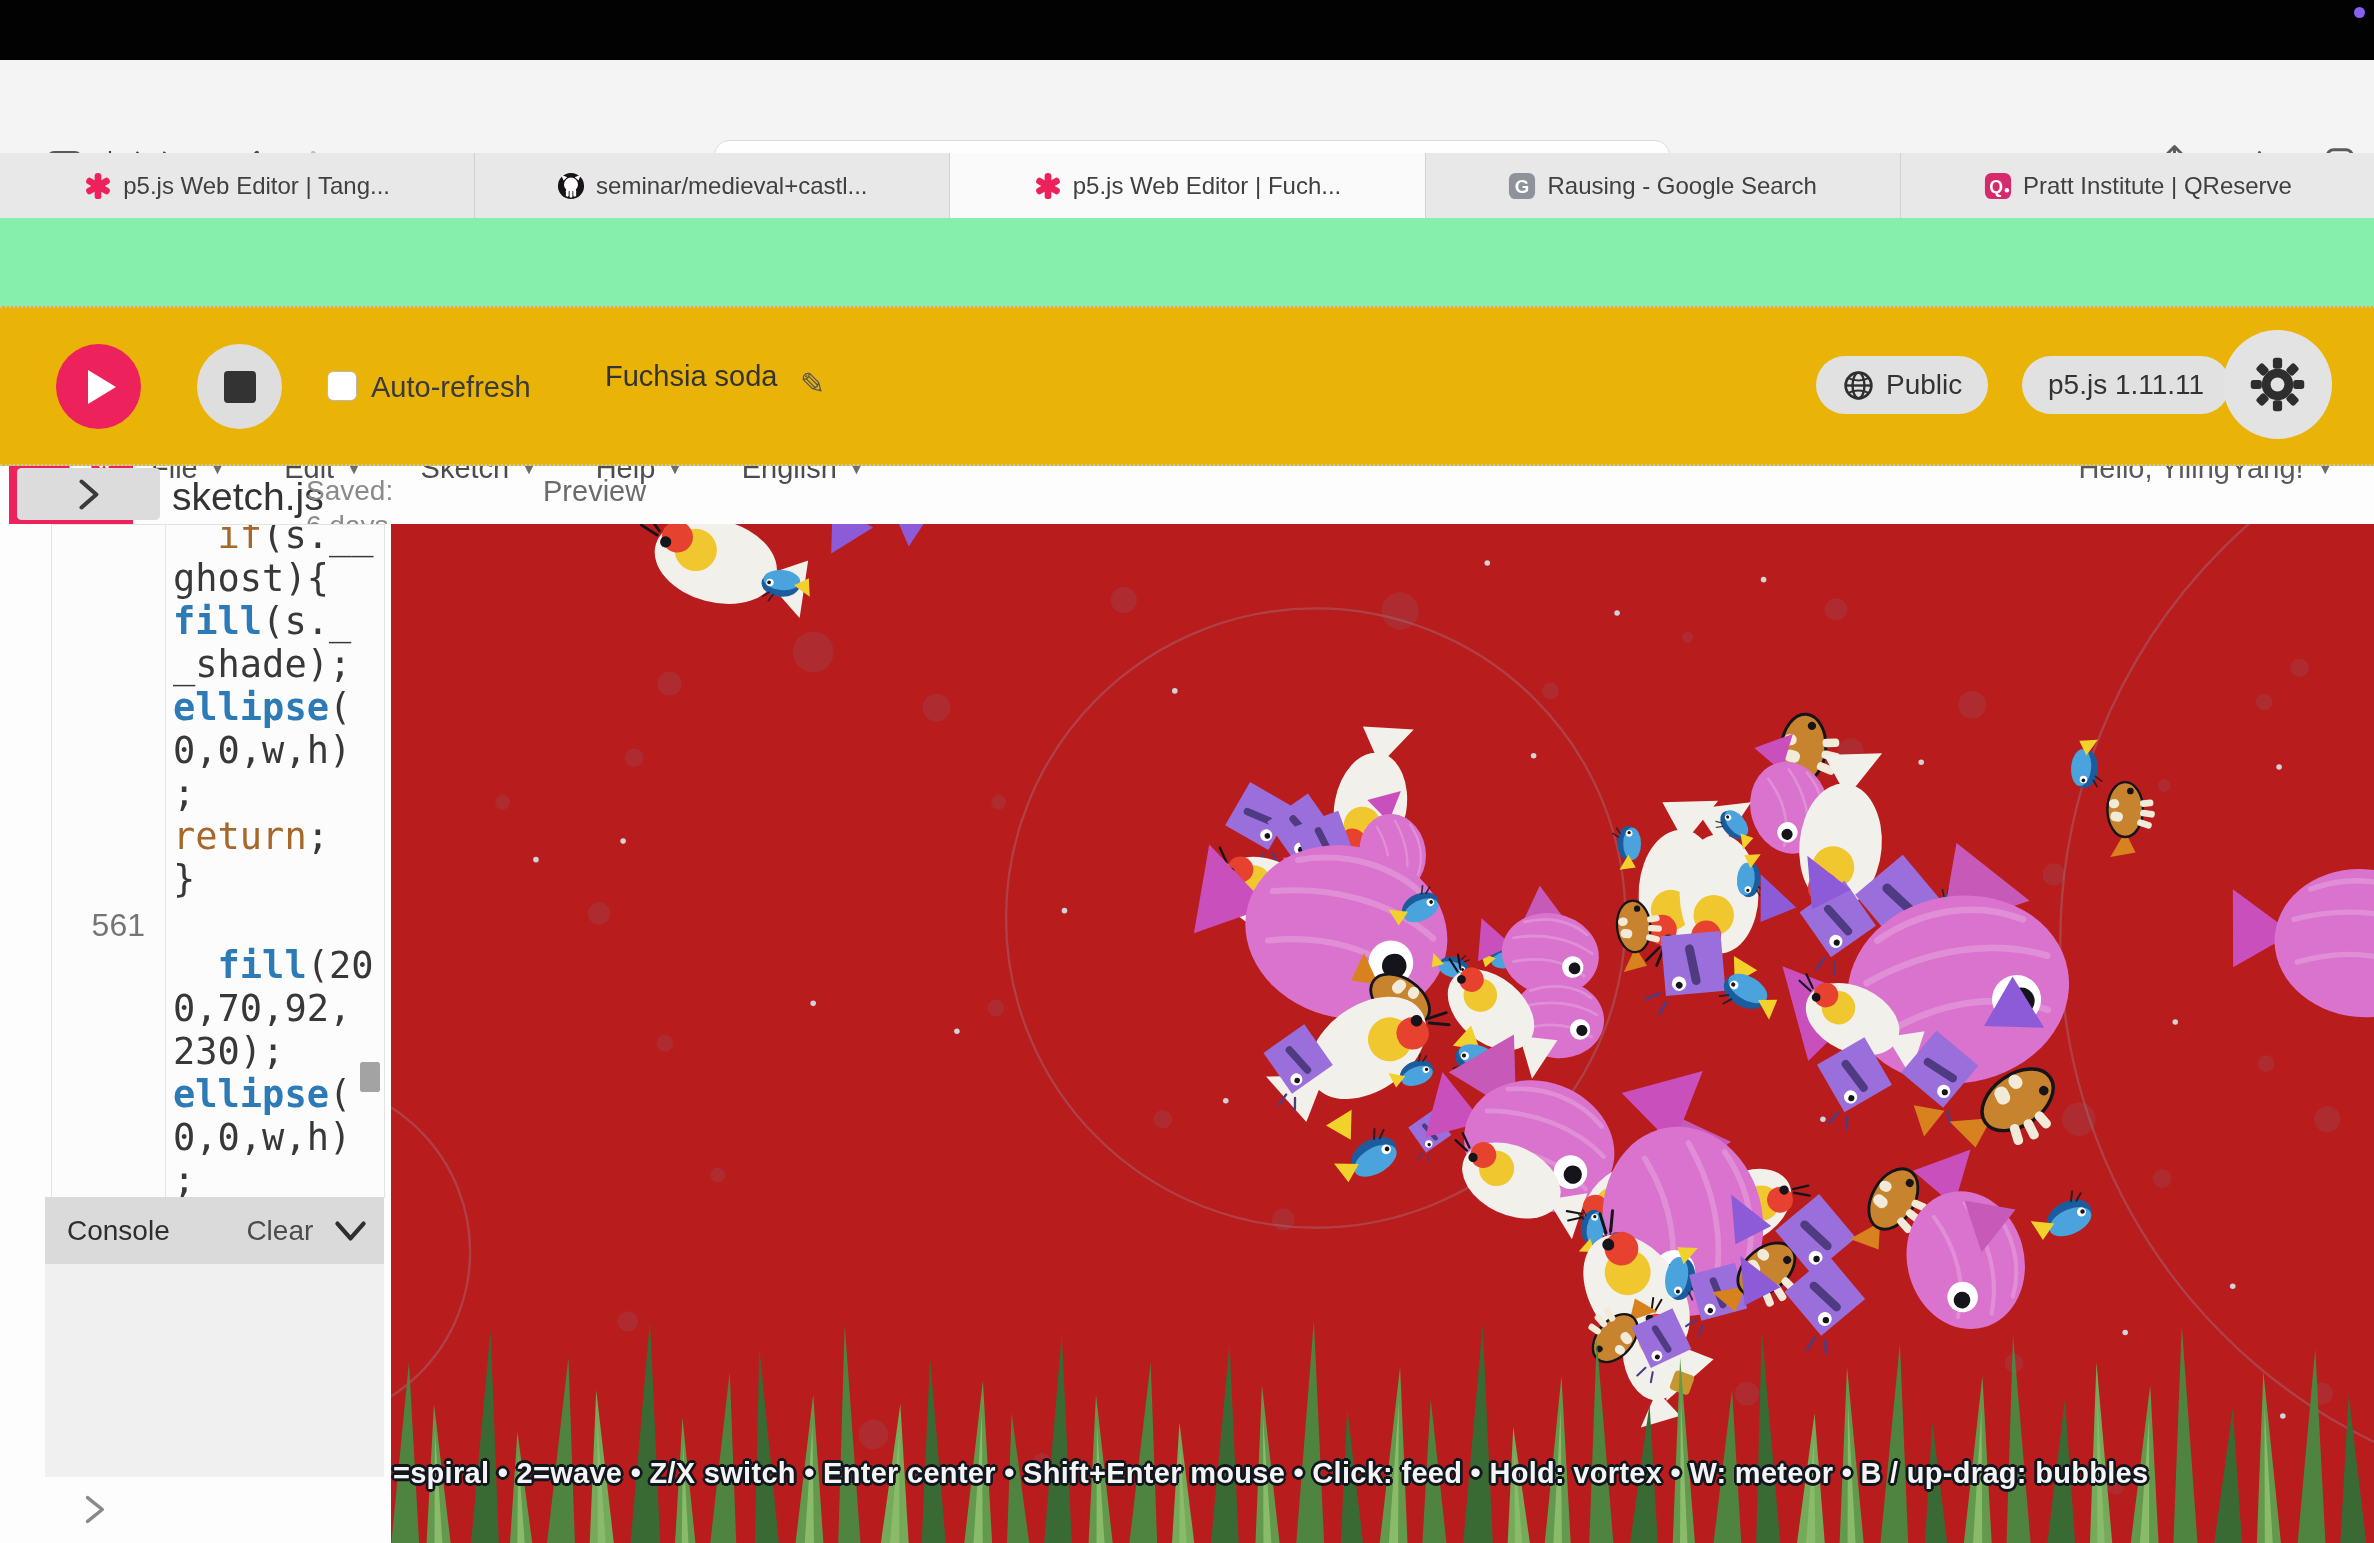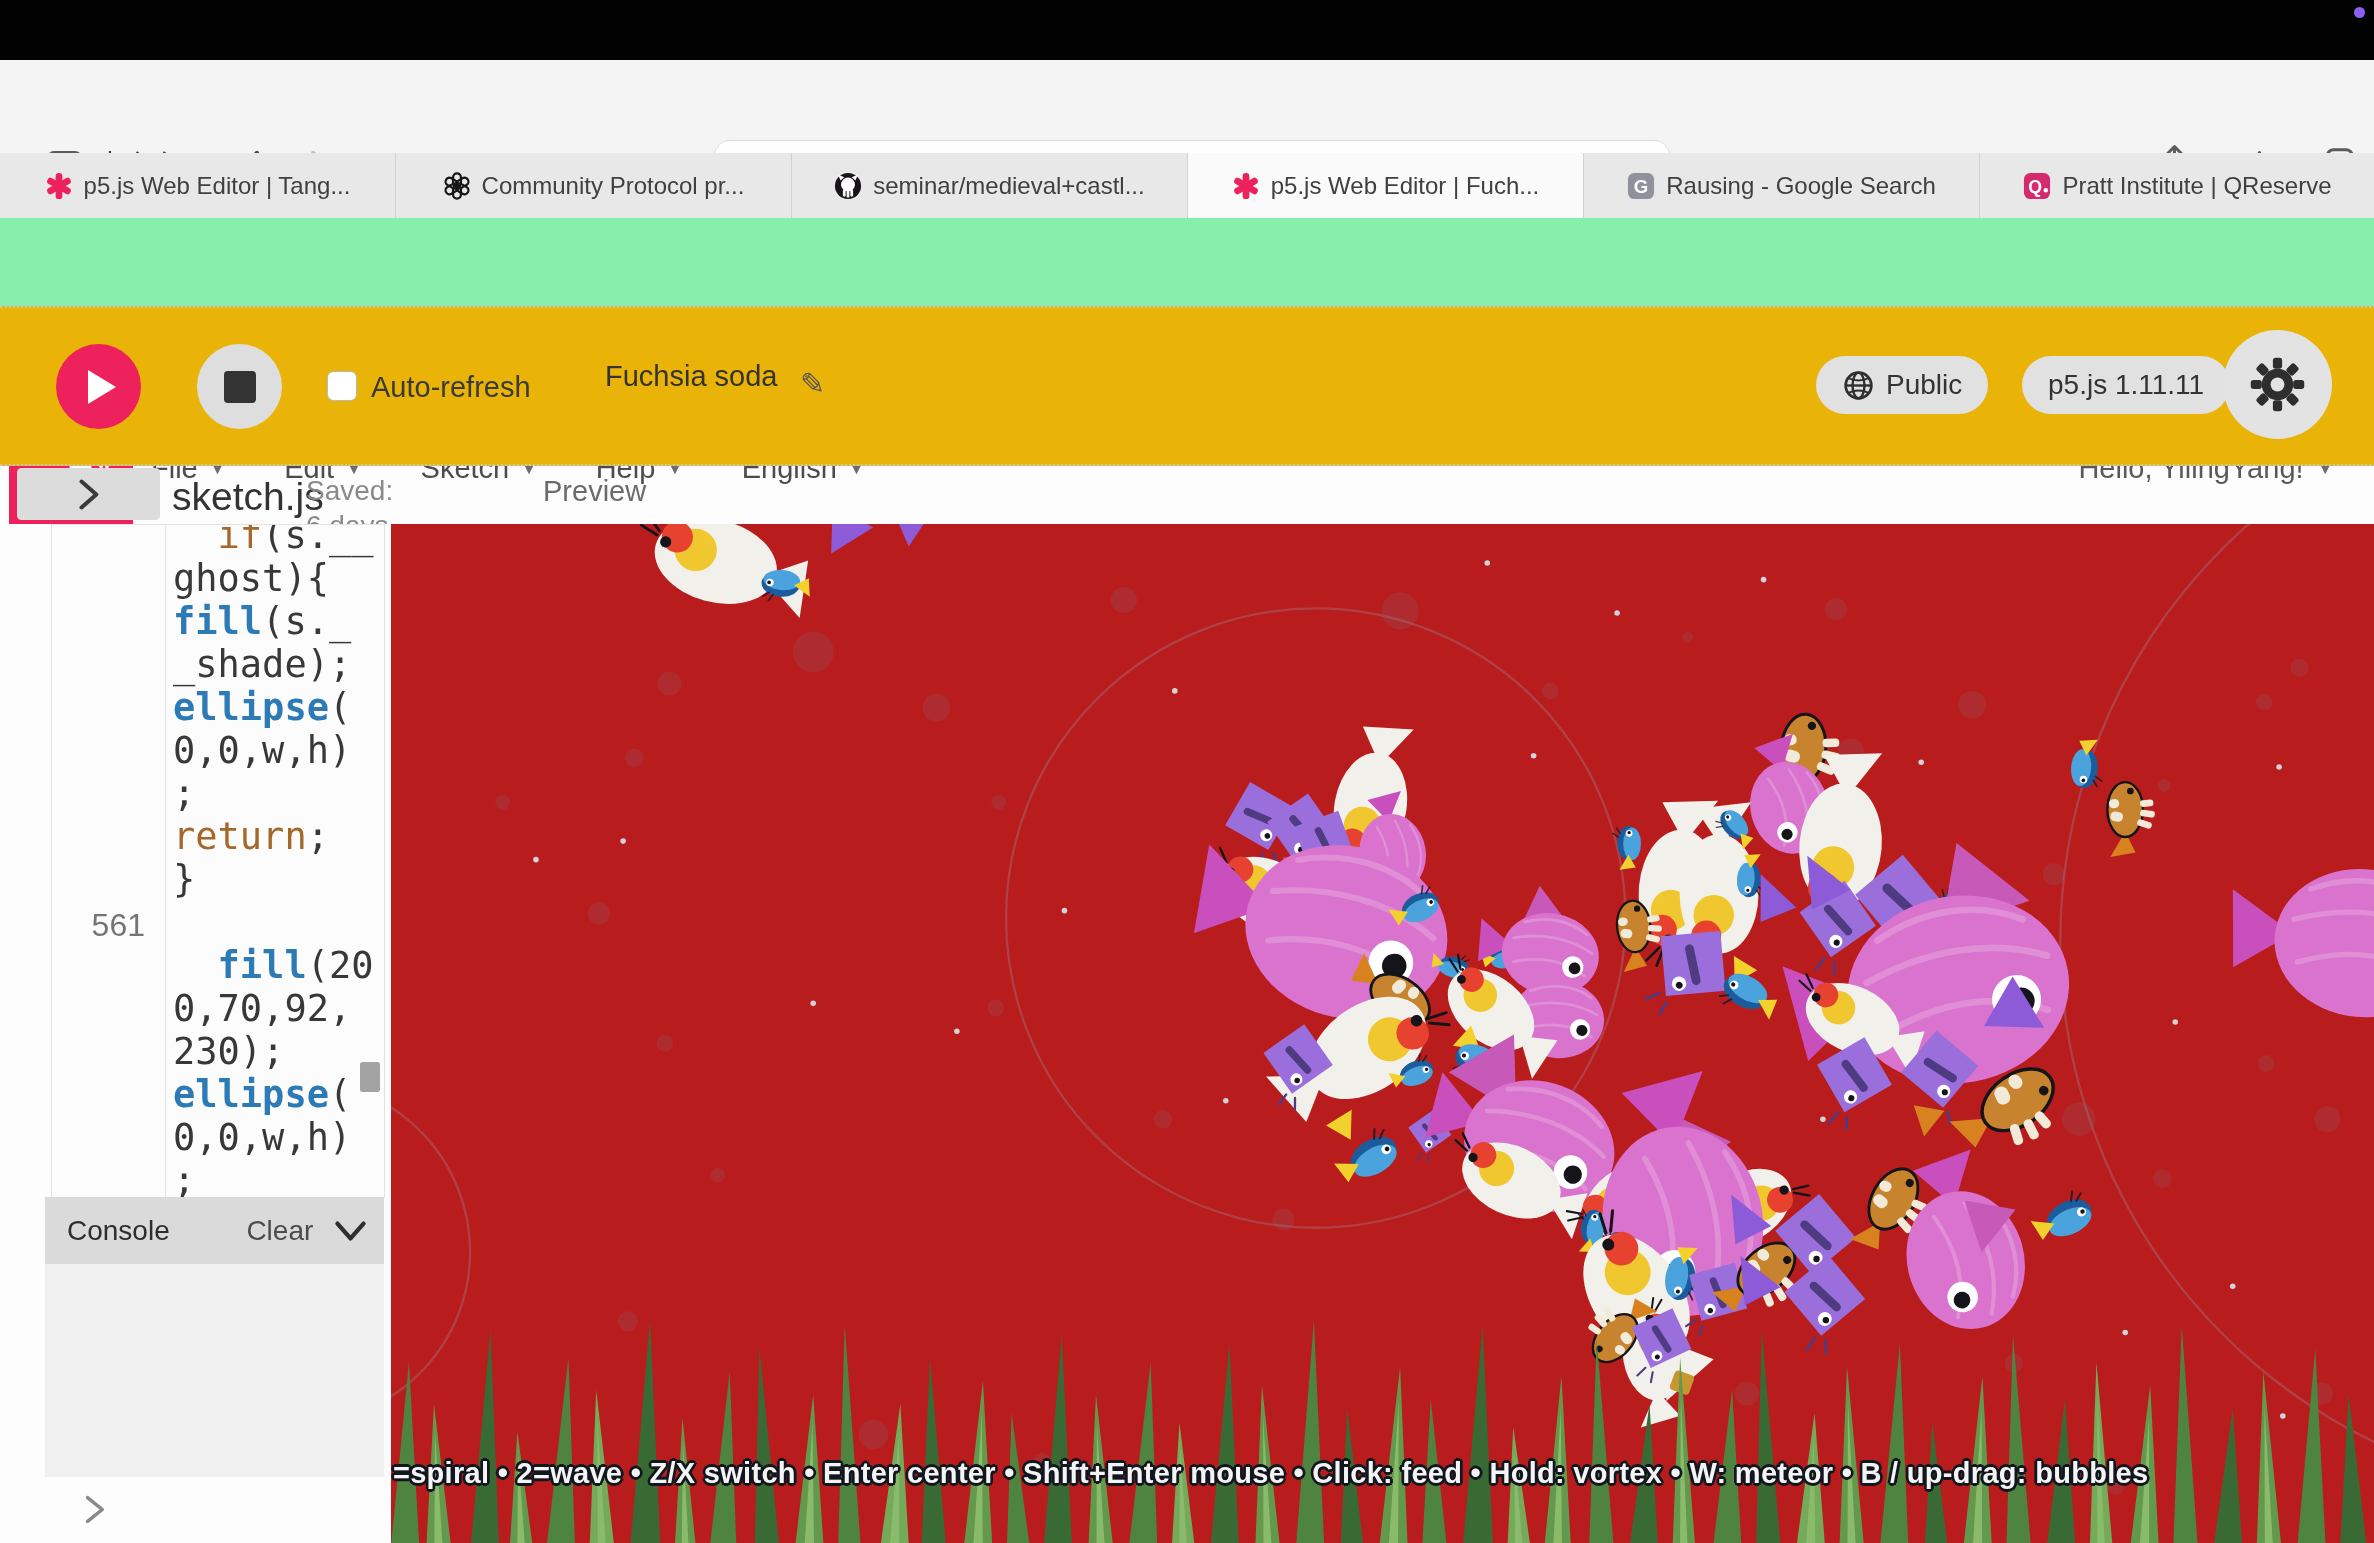--- a/index.html
+++ b/index.html
@@ -164,33 +164,20 @@
             <g fill="#ed225d">
               <rect x="-3.6" y="-14" width="7.2" height="28" rx="3.4"></rect>
               <rect x="-3.6" y="-14" width="7.2" height="28" rx="3.4" transform="rotate(60)"></rect>
               <rect x="-3.6" y="-14" width="7.2" height="28" rx="3.4" transform="rotate(120)"></rect>
             </g>
           </svg></span>
         <span class="lbl">p5.js Web Editor | Tang...</span>
       </div>
       <div class="btab">
         <span class="fav"><svg width="28" height="28" viewBox="-15 -15 30 30">
-            <g fill="none" stroke="#161616" stroke-width="2.4">
-              <rect x="-4.2" y="-13.5" width="8.4" height="14.5" rx="4.2" transform="rotate(0)"></rect>
-              <rect x="-4.2" y="-13.5" width="8.4" height="14.5" rx="4.2" transform="rotate(60)"></rect>
-              <rect x="-4.2" y="-13.5" width="8.4" height="14.5" rx="4.2" transform="rotate(120)"></rect>
-              <rect x="-4.2" y="-13.5" width="8.4" height="14.5" rx="4.2" transform="rotate(180)"></rect>
-              <rect x="-4.2" y="-13.5" width="8.4" height="14.5" rx="4.2" transform="rotate(240)"></rect>
-              <rect x="-4.2" y="-13.5" width="8.4" height="14.5" rx="4.2" transform="rotate(300)"></rect>
-            </g>
-          </svg></span>
-        <span class="lbl">Community Protocol pr...</span>
-      </div>
-      <div class="btab">
-        <span class="fav"><svg width="28" height="28" viewBox="-15 -15 30 30">
             <circle r="14" fill="#18141a"></circle>
             <circle cy="-1.5" r="7.5" fill="#fff"></circle>
             <polygon points="-8,-6 -10.5,-12 -4,-9.5" fill="#fff"></polygon>
             <polygon points="8,-6 10.5,-12 4,-9.5" fill="#fff"></polygon>
             <rect x="-5.5" y="4" width="3" height="7.5" rx="1.5" fill="#fff"></rect>
             <rect x="-1.5" y="5" width="3" height="7.5" rx="1.5" fill="#fff"></rect>
             <rect x="2.5" y="4" width="3" height="7.5" rx="1.5" fill="#fff"></rect>
           </svg></span>
         <span class="lbl">seminar/medieval+castl...</span>
       </div>

